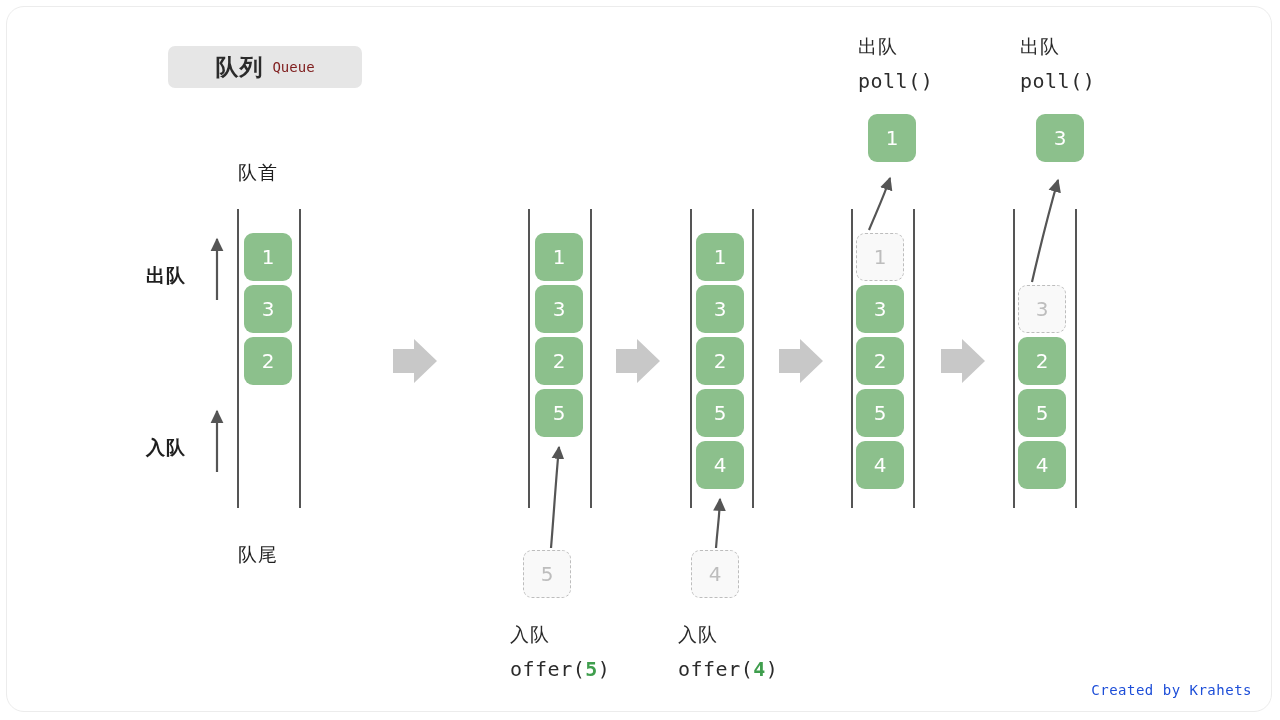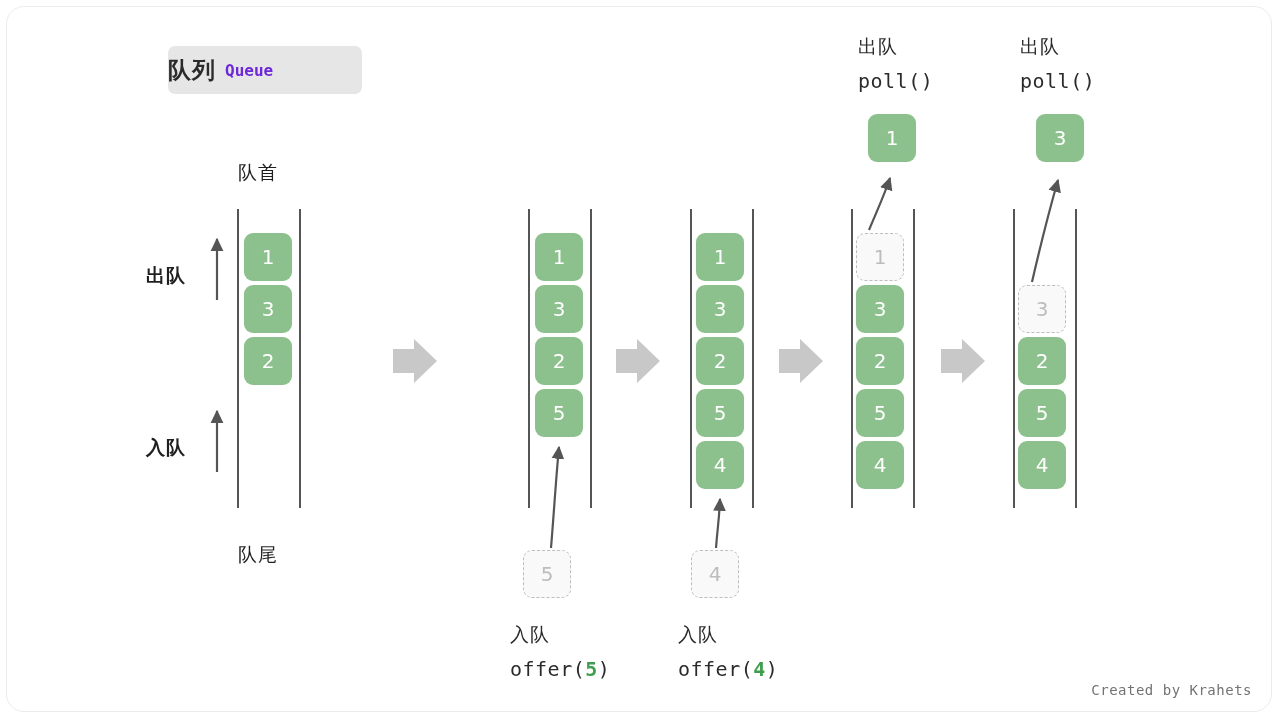--- a/index.html
+++ b/index.html
@@ -31,39 +31,39 @@
     border-radius: 18px;
     box-sizing: border-box;
   }
 
   
   .title-chip {
     position: absolute;
     left: 168px;
     top: 46px;
     width: 194px;
-    height: 48px;
+    height: 42px;
     background: #e6e6e6;
     border-radius: 7px;
     display: flex;
     align-items: center;
+    justify-content: center;
     gap: 9px;
   }
   .title-cn {
     font-size: 23px;
     font-weight: bold;
     color: #2b2b2b;
     letter-spacing: 1px;
   }
   .title-en {
     font-family: "DejaVu Sans Mono", "Liberation Mono", monospace;
-    font-size: 16px;
-    color: #6d28d9;
+    font-size: 14px;
+    color: #7f1d1d;
     letter-spacing: 0px;
-    font-weight: bold;
   }
 
   
   .abs { position: absolute; }
 
   .head-label {
     font-size: 19px;
     font-weight: normal;
     color: #1f1f1f;
     letter-spacing: 1px;
@@ -131,21 +131,21 @@
     pointer-events: none;
   }
 
   
   .watermark {
     position: absolute;
     right: 28px;
     bottom: 22px;
     font-family: "DejaVu Sans Mono", "Liberation Mono", monospace;
     font-size: 14px;
-    color: #737373;
+    color: #1d4ed8;
     letter-spacing: 0.5px;
   }
 </style>
 </head>
 <body>
 
 <div id="stage">
 
   <div class="card-frame"></div>
 

